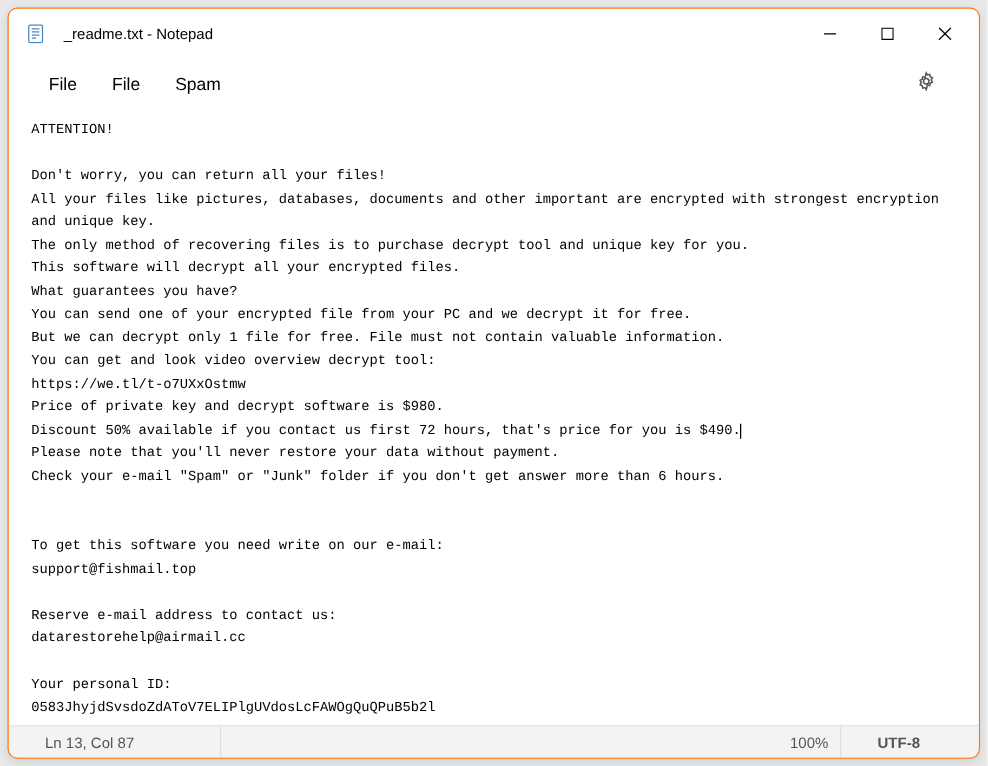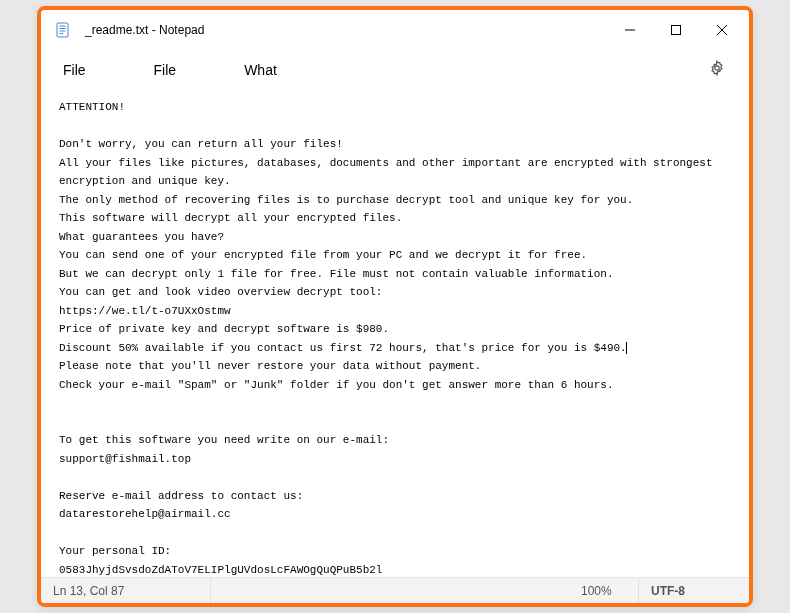--- a/index.html
+++ b/index.html
@@ -6,24 +6,24 @@
     body {
       width: 790px;
       height: 613px;
       background: #e8e8e8;
       font-family: 'Segoe UI', Tahoma, sans-serif;
       display: flex;
       align-items: center;
       justify-content: center;
     }
     .window {
-      width: 716px;
+      width: 778px;
       height: 601px;
       background: #ffffff;
-      border: 4px solid #f97316;
+      border: 1px solid #f97316;
       border-radius: 8px;
       display: flex;
       flex-direction: column;
       overflow: hidden;
       box-shadow: 0 2px 8px rgba(0,0,0,0.1);
     }
     .titlebar {
       height: 40px;
       display: flex;
       align-items: center;
@@ -51,23 +51,22 @@
       display: flex;
       align-items: center;
       justify-content: center;
       cursor: pointer;
     }
     .winctl svg { width: 10px; height: 10px; }
     .menubar {
       height: 40px;
       display: flex;
       align-items: center;
-      padding: 0 8px;
+      padding: 0 18px;
       background: #ffffff;
-      gap: 40px;
     }
     .menu-item {
       padding: 6px 14px;
       font-size: 14px;
       color: #000;
       cursor: pointer;
       border-radius: 4px;
     }
     .settings-btn {
       margin-left: auto;
@@ -99,21 +98,21 @@
     .statusbar {
       height: 26px;
       background: #f3f3f3;
       border-top: 1px solid #e5e5e5;
       display: flex;
       align-items: center;
       font-size: 12px;
       color: #555;
     }
     .status-cell {
-      padding: 0 12px;
+      padding: 0 29px;
       border-right: 1px solid #e0e0e0;
       height: 100%;
       display: flex;
       align-items: center;
     }
     .status-spacer { flex: 1; }
     .status-cell.last { border-right: none; font-weight: bold; }
   </style>
 </head>
 <body>
@@ -146,21 +145,21 @@
             <line x1="0" y1="0" x2="10" y2="10" stroke="#000" stroke-width="1"></line>
             <line x1="10" y1="0" x2="0" y2="10" stroke="#000" stroke-width="1"></line>
           </svg>
         </div>
     </div>
   </div>
 
   <div class="menubar">
     <div class="menu-item">File</div>
     <div class="menu-item">File</div>
-    <div class="menu-item">What</div>
+    <div class="menu-item">Spam</div>
     <div class="settings-btn">
       <span>
         <svg width="16" height="16" viewBox="0 0 16 16">
             <path fill="none" stroke="#555" stroke-width="1.2" d="M8 10.2a2.2 2.2 0 100-4.4 2.2 2.2 0 000 4.4z M8 1.2l.9 1.7 1.9-.4.4 1.9 1.7.9-1 1.7 1 1.7-1.7.9-.4 1.9-1.9-.4L8 14.8l-.9-1.7-1.9.4-.4-1.9-1.7-.9 1-1.7-1-1.7 1.7-.9.4-1.9 1.9.4z"></path>
           </svg>
       </span>
     </div>
   </div>
 
   <div class="content"><span>ATTENTION!</span>

